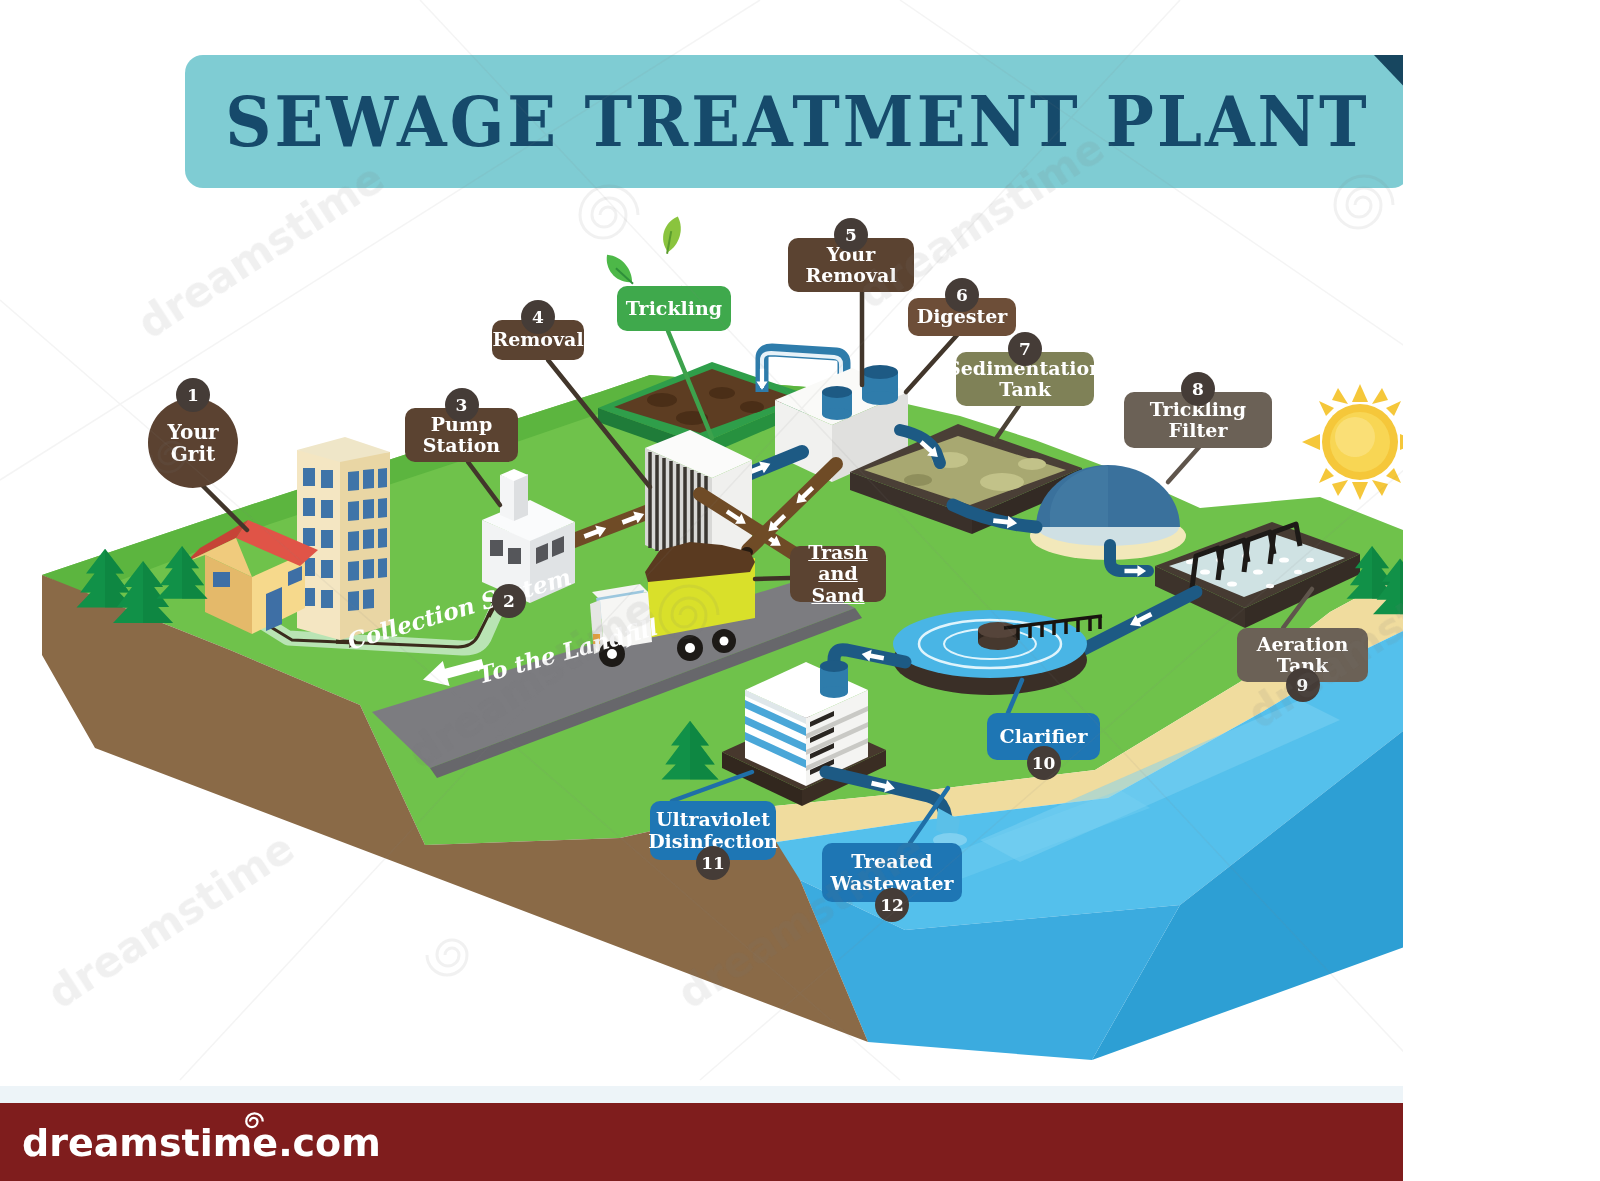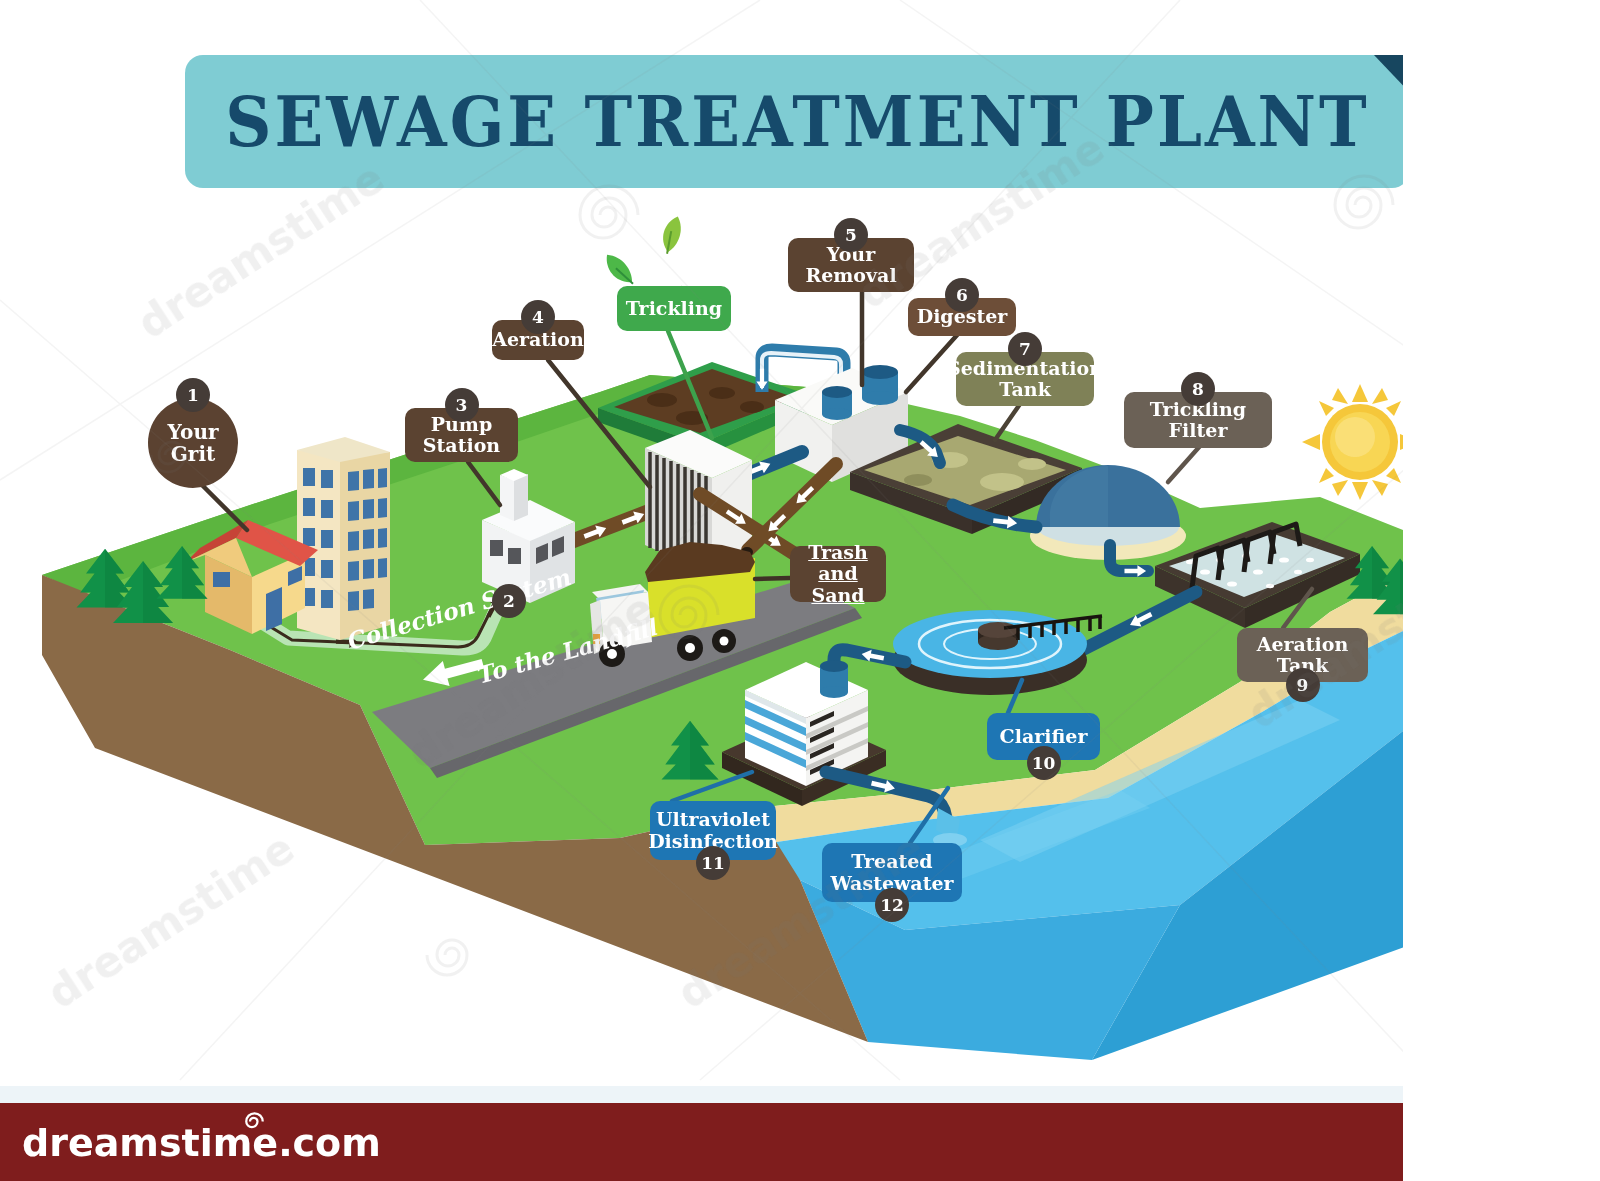--- a/index.html
+++ b/index.html
@@ -396,21 +396,21 @@
 <div class="iso-text" style="left:348px;top:628px;transform:rotate(-16.5deg);">Collection System</div>
 <div class="badge-abs" style="left:492px;top:584px;">2</div>
 
 <div class="co v-brown" style="left:405px;top:408px;width:113px;height:54px;">
   <span class="badge b-top">3</span>
   <span>Pump Station</span>
 </div>
 
 <div class="co v-brown" style="left:492px;top:320px;width:92px;height:40px;">
   <span class="badge b-top">4</span>
-  <span>Aeration</span>
+  <span>Removal</span>
 </div>
 
 <div class="co v-brown" style="left:788px;top:238px;width:126px;height:54px;">
   <span class="badge b-top">5</span>
   <span>Your Removal</span>
 </div>
 
 <div class="co v-brown2" style="left:908px;top:298px;width:108px;height:38px;">
   <span class="badge b-top">6</span>
   <span>Digester</span>

